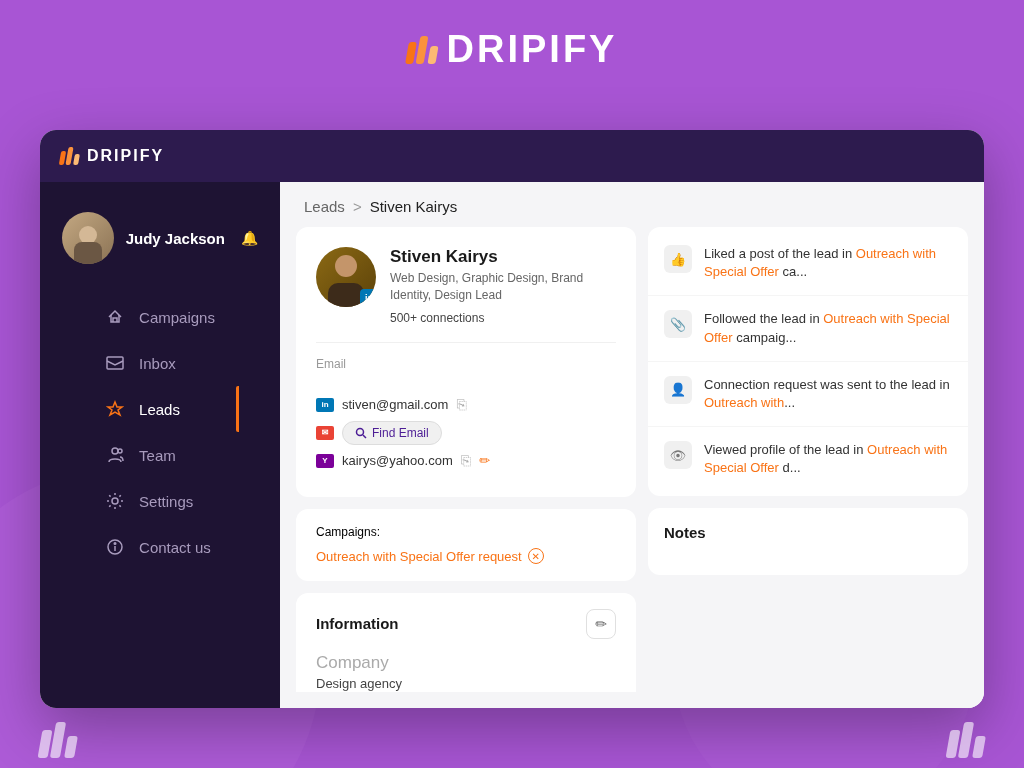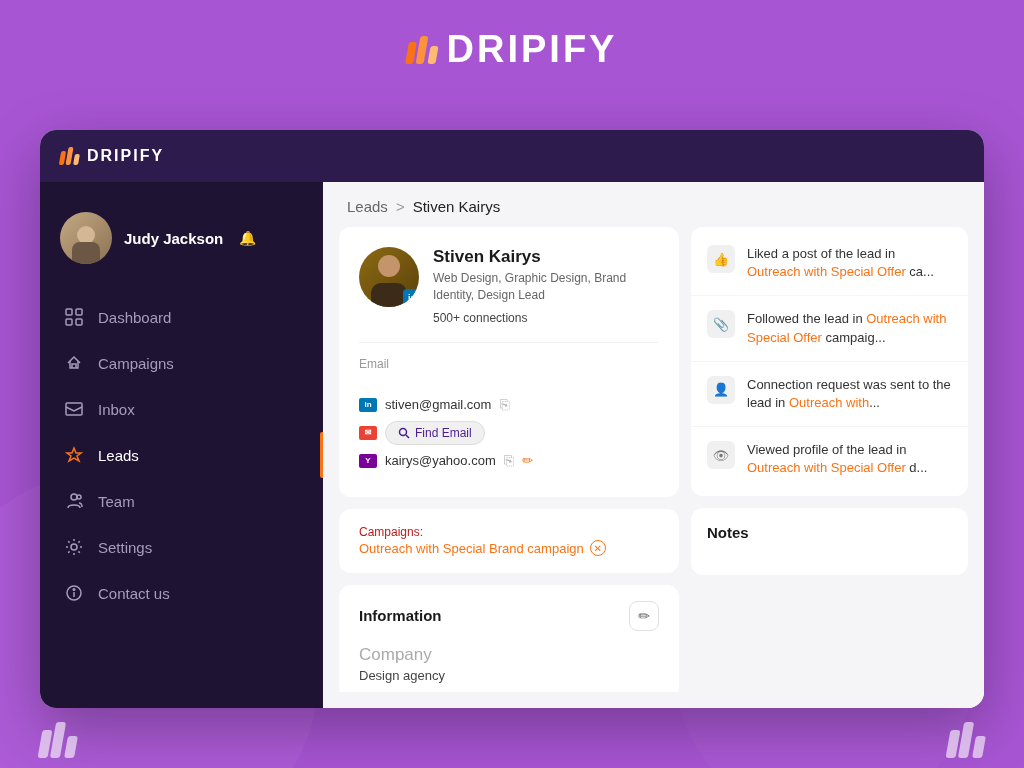--- a/index.html
+++ b/index.html
@@ -107,26 +107,27 @@
 
     
     .app-body {
       display: flex;
       flex: 1;
       overflow: hidden;
     }
 
     
     .sidebar {
-      width: 283px;
+      width: 240px;
       background: #1e1333;
       flex-shrink: 0;
       display: flex;
       flex-direction: column;
       padding: 20px 0;
+      align-items: center;
     }
 
     .user-section {
       display: flex;
       align-items: center;
       gap: 12px;
       padding: 10px 20px 30px;
     }
     .avatar {
       width: 52px;
@@ -416,22 +417,22 @@
       height: 12px;
     }
 
     .campaigns-section {
       background: white;
       border-radius: 12px;
       padding: 16px 20px;
     }
     .campaigns-label {
       font-size: 12px;
-      color: #b91c1c;
-      margin-bottom: 0;
+      color: #000000;
+      margin-bottom: 8px;
     }
     .campaign-tag {
       display: inline-flex;
       align-items: center;
       gap: 6px;
       color: #f97316;
       font-size: 13px;
     }
     .campaign-remove {
       width: 16px;
@@ -606,31 +607,20 @@
               <div class="avatar-body"></div>
             </div>
           </div>
         </div>
         <span class="user-name">Judy Jackson</span>
         <span class="user-bell">🔔</span>
       </div>
 
       <div class="nav-items">
 
-        <div class="nav-item">
-          <div class="nav-icon">
-            <svg viewBox="0 0 18 18" fill="none" stroke="currentColor" stroke-width="1.5">
-              <rect x="1" y="1" width="6" height="6" rx="1"></rect>
-              <rect x="11" y="1" width="6" height="6" rx="1"></rect>
-              <rect x="1" y="11" width="6" height="6" rx="1"></rect>
-              <rect x="11" y="11" width="6" height="6" rx="1"></rect>
-            </svg>
-          </div>
-          <span>Dashboard</span>
-        </div>
 
         <div class="nav-item">
           <div class="nav-icon">
             <svg viewBox="0 0 18 18" fill="none" stroke="currentColor" stroke-width="1.5">
               <path d="M3 9 L9 3 L15 9"></path>
               <path d="M5 7 v7 h8 v-7"></path>
               <path d="M7 14 v-4 h4 v4"></path>
             </svg>
           </div>
           <span>Campaigns</span>
@@ -742,21 +732,21 @@
                 <span>kairys@yahoo.com</span>
                 <span class="copy-icon">⎘</span>
                 <span class="edit-icon">✏</span>
               </div>
             </div>
           </div>
 
           <div class="campaigns-section">
             <div class="campaigns-label">Campaigns:</div>
             <div class="campaign-tag">
-              <span>Outreach with Special Brand campaign</span>
+              <span>Outreach with Special Offer request</span>
               <div class="campaign-remove">✕</div>
             </div>
           </div>
 
           <div class="info-section">
             <div class="info-header">
               <span class="info-title">Information</span>
               <div class="edit-btn">✏</div>
             </div>
             <div class="info-field-label">Company</div>

